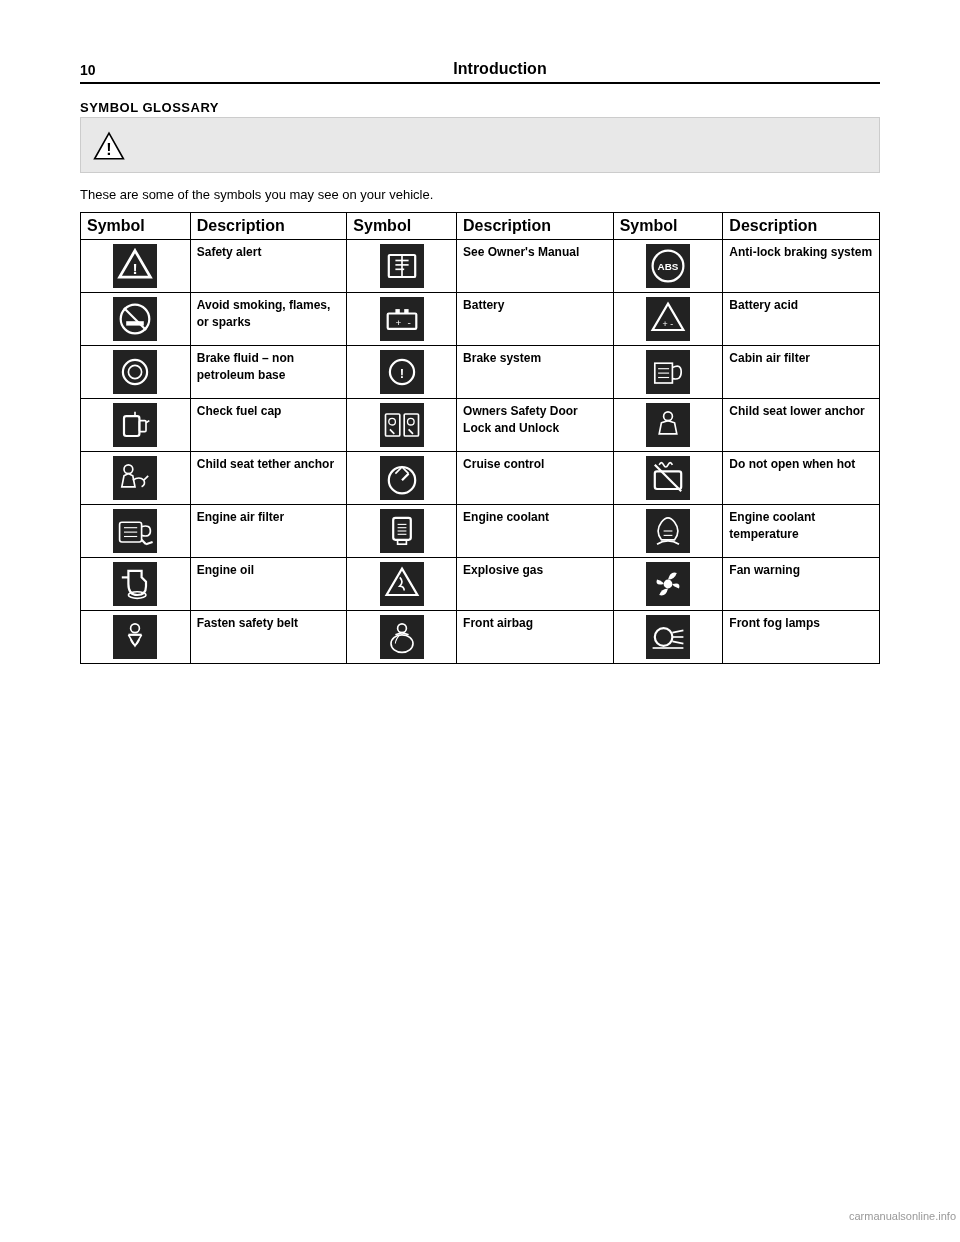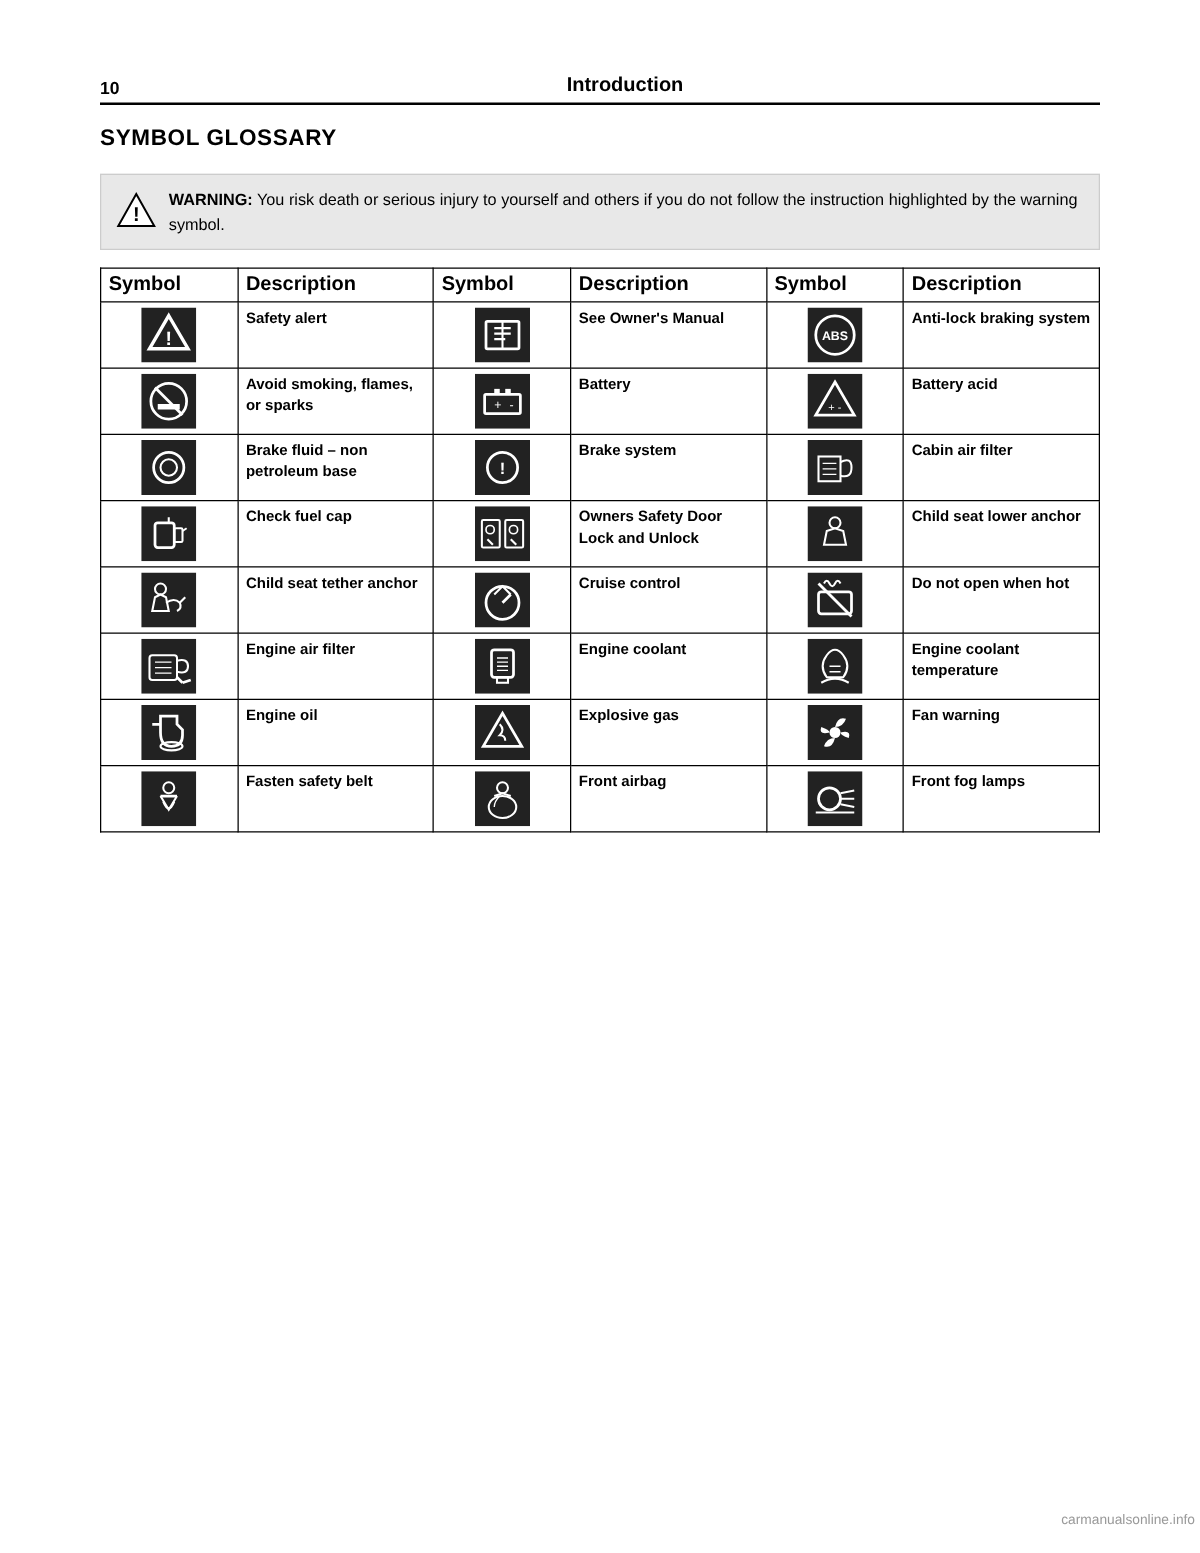--- a/index.html
+++ b/index.html
@@ -32,22 +32,22 @@
       min-width: 40px;
     }
     .page-title {
       flex: 1;
       text-align: center;
       font-size: 16px;
       font-weight: bold;
     }
     .section-title {
       font-weight: bold;
-      font-size: 18px;
-      margin-bottom: 18px;
+      font-size: 13px;
+      margin-bottom: 2px;
       letter-spacing: 0.5px;
     }
     .warning-box {
       background: #e8e8e8;
       border: 1px solid #ccc;
       padding: 10px 12px;
       margin-bottom: 14px;
       display: flex;
       align-items: flex-start;
       gap: 10px;
@@ -126,26 +126,23 @@
     <span class="page-title">Introduction</span>
   </div>
 
   <div class="section-title">SYMBOL GLOSSARY</div>
 
   <div class="warning-box">
     <svg class="warning-icon" viewBox="0 0 40 36" fill="none" xmlns="http://www.w3.org/2000/svg">
       <polygon points="20,2 38,34 2,34" fill="white" stroke="black" stroke-width="2"></polygon>
       <text x="20" y="29" text-anchor="middle" font-size="20" font-weight="bold" fill="black">!</text>
     </svg>
-    <div class="warning-text">
-      <strong>WARNING:</strong>
-      <span>You risk death or serious injury to yourself and others if you do not follow the instruction highlighted by the warning symbol.</span>
-    </div>
   </div>
 
+  <p class="intro-text">These are some of the symbols you may see on your vehicle.</p>
 
   <table class="symbol-table">
     <thead>
       <tr>
         <th>Symbol</th>
         <th>Description</th>
         <th>Symbol</th>
         <th>Description</th>
         <th>Symbol</th>
         <th>Description</th>

